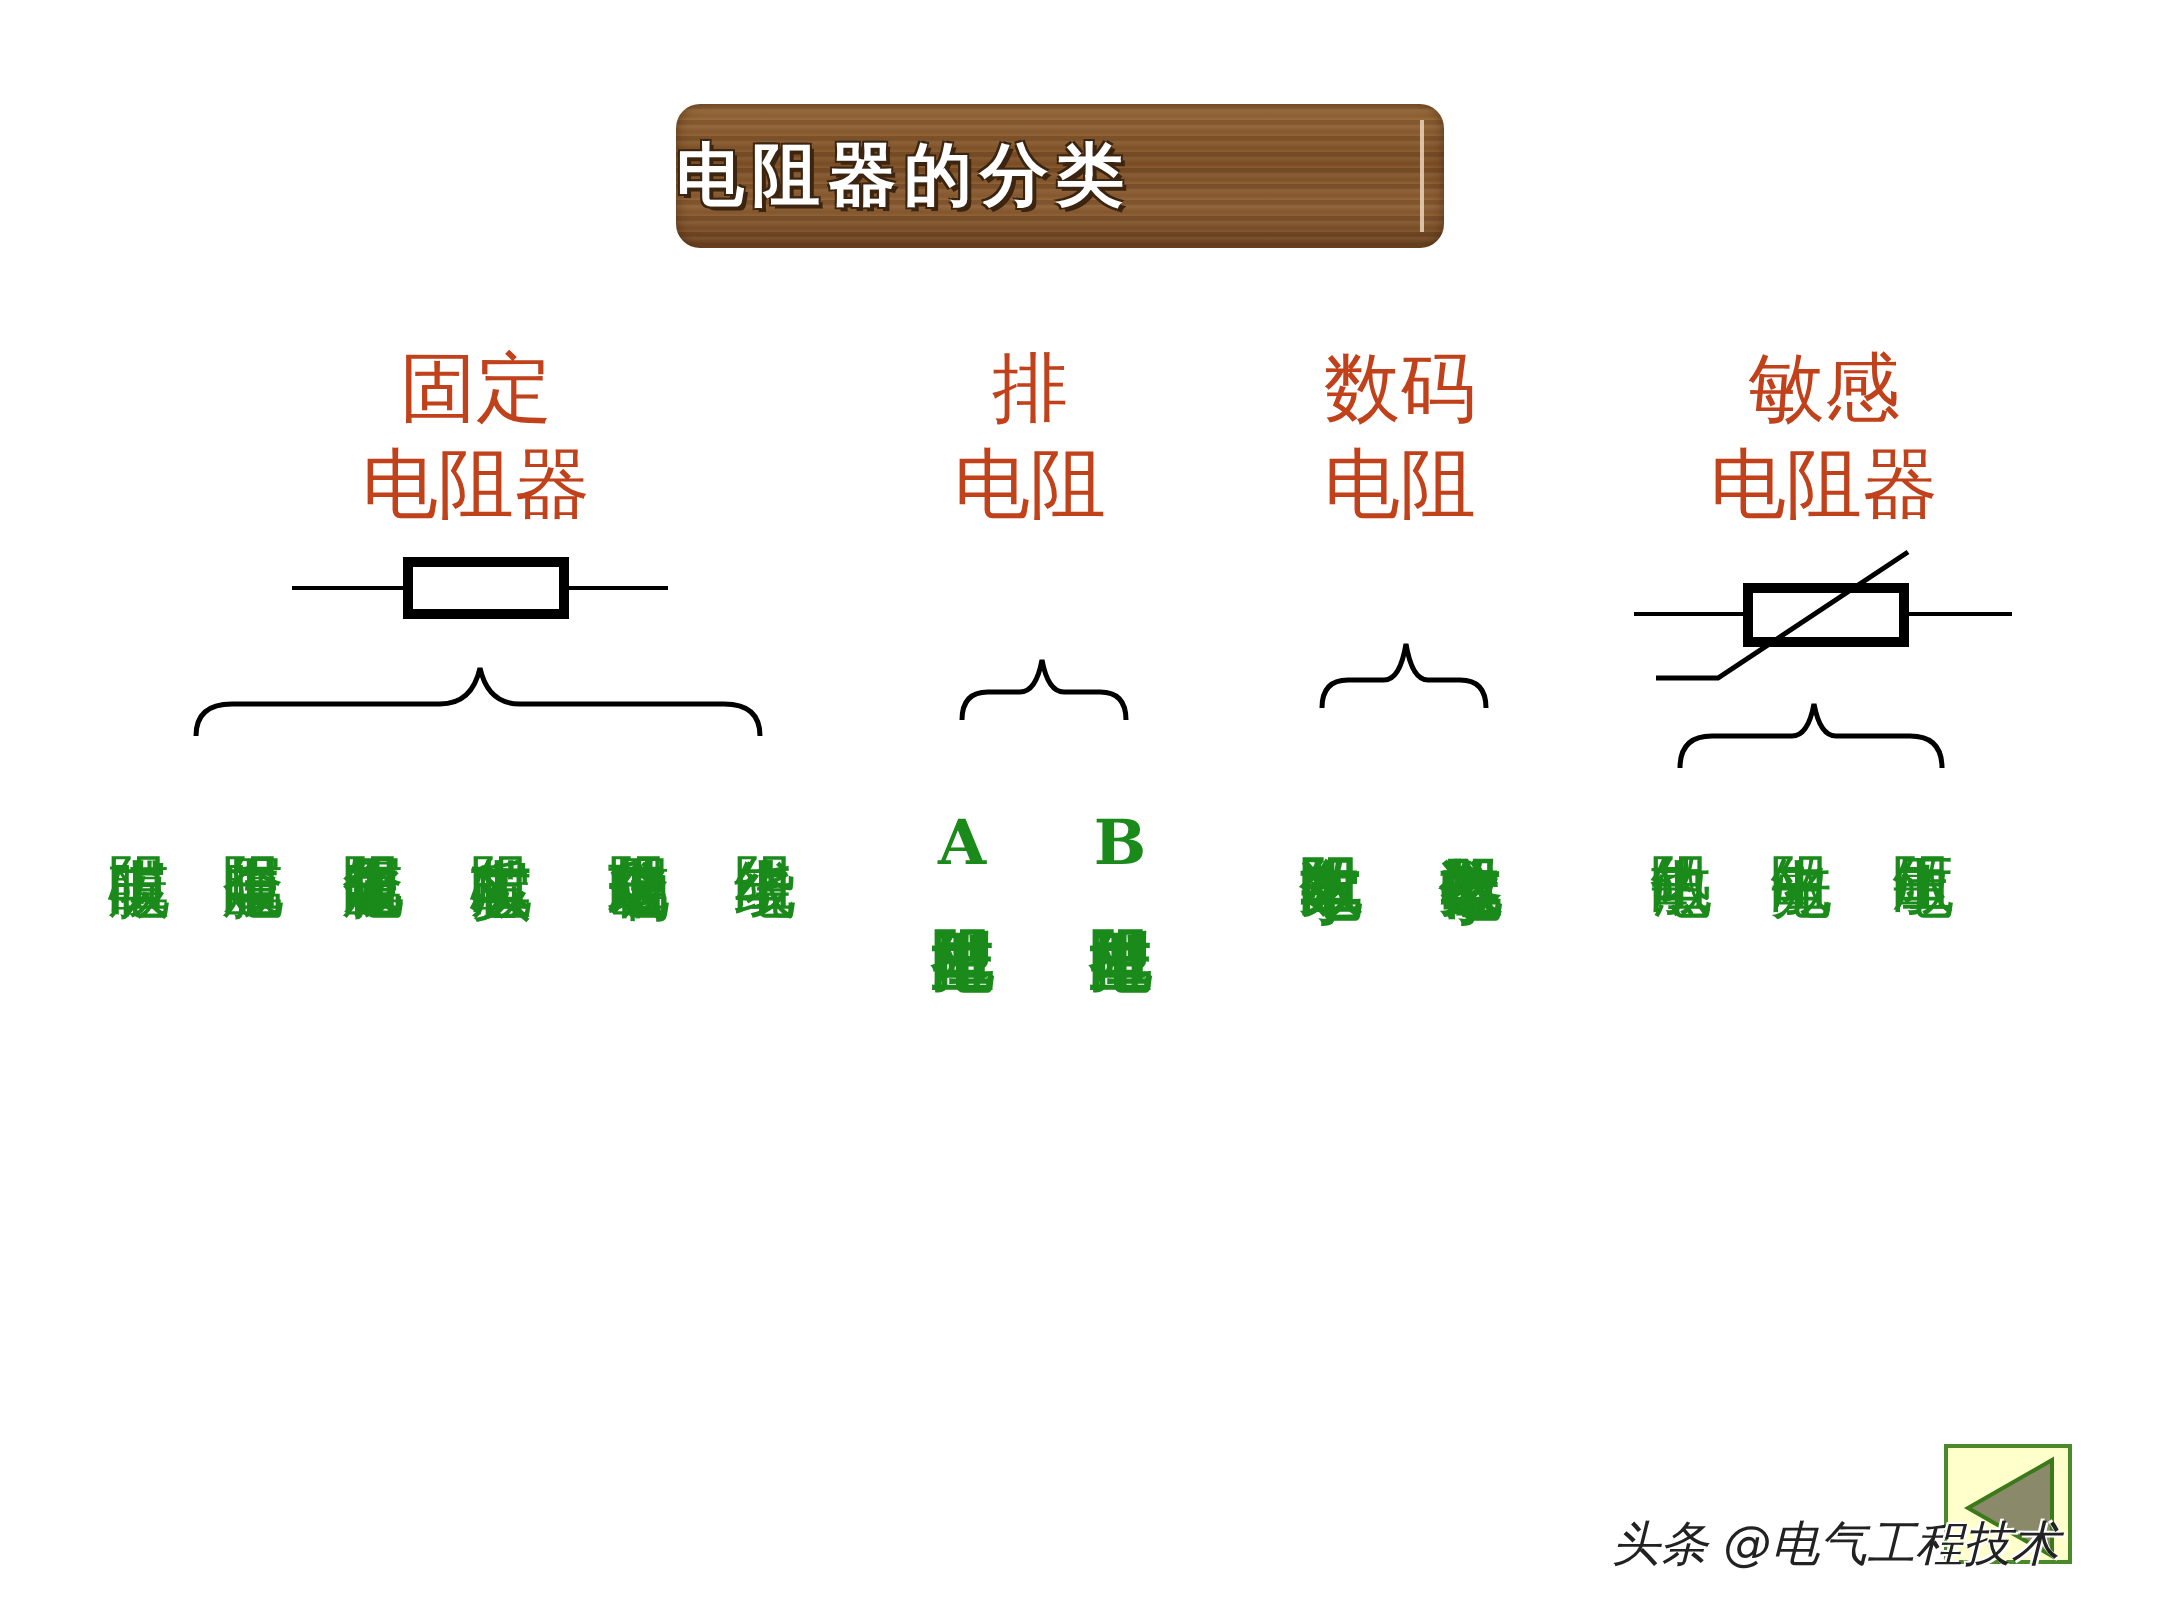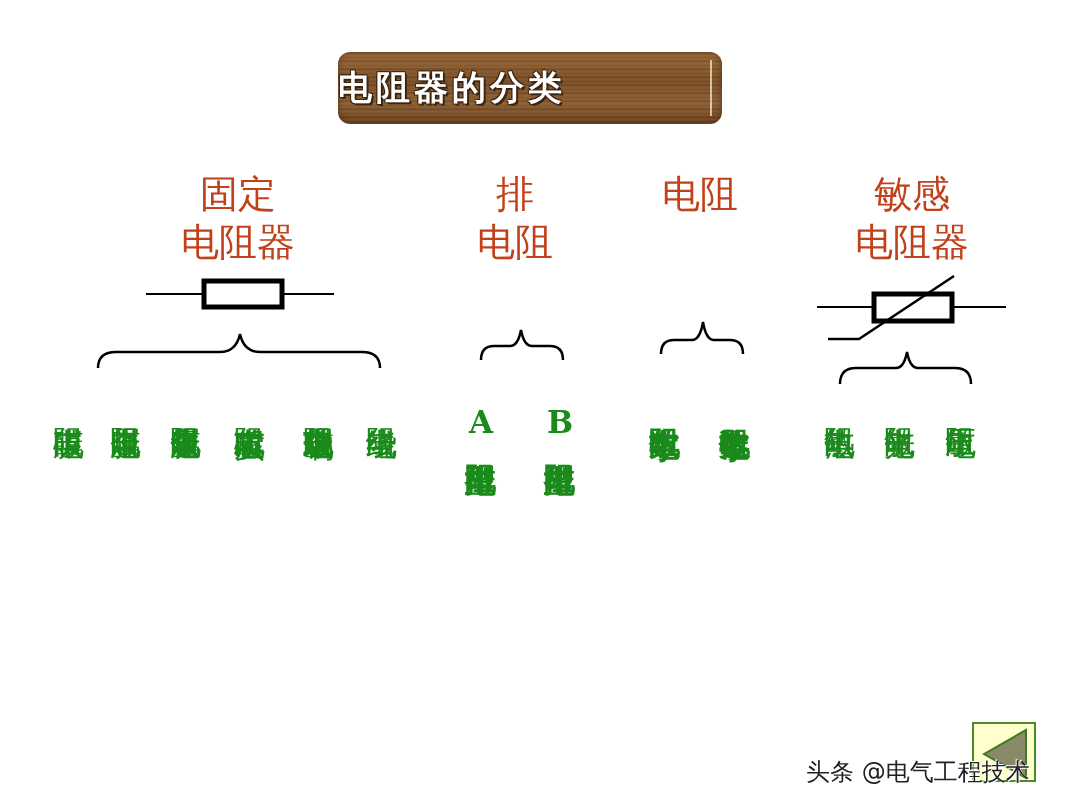--- a/index.html
+++ b/index.html
@@ -15,40 +15,41 @@
   .banner-edge { position:absolute; right:10px; top:8px; width:2px; height:56px; background:#f1dcc0; opacity:0.8; }
   .banner-title { color:#ffffff; font-family:"DejaVu Sans","Liberation Sans",sans-serif; font-weight:bold;
     font-size:34px; letter-spacing:4px;
     text-shadow: 2px 2px 0 #3b2410, -1px -1px 0 #3b2410, 1px -1px 0 #3b2410, -1px 1px 0 #3b2410; }
   .cat-title { position:absolute; color:#c0411a; font-size:38px; line-height:48px; text-align:center; white-space:nowrap; }
   .sub { position:absolute; color:#1a8a1a; font-size:31px; line-height:34px; width:36px; text-align:center;
          writing-mode:vertical-rl; text-orientation:upright; letter-spacing:0; }
   .sub.bold { font-weight:bold; }
   svg { position:absolute; left:0; top:0; }
   .footer { position:absolute; left:806px; top:756px; font-family:"DejaVu Sans","Liberation Sans",sans-serif;
-    font-size:24px; color:#222; text-shadow: 1px 1px 0 #fff, -1px -1px 0 #fff; }
+    font-size:24px; color:#222; text-shadow: 1px 1px 0 #fff, -1px -1px 0 #fff; font-style: italic; }
   .nav-btn { position:absolute; left:972px; top:722px; width:64px; height:60px; background:#ffffcc; border:2px solid #4a8a2a; box-sizing:border-box; }
 </style>
 </head>
 <body>
 
 <div class="banner">
   <span class="banner-title">电阻器的分类</span>
   <div class="banner-edge"></div>
 </div>
 
 <div class="cat-title" style="left:168px; top:170px; width:140px;">
   <div>固定</div>
   <div>电阻器</div>
 </div>
 <div class="cat-title" style="left:460px; top:170px; width:110px;">
   <div>排</div>
   <div>电阻</div>
 </div>
 <div class="cat-title" style="left:645px; top:170px; width:110px;">
+  <div>数码</div>
   <div>电阻</div>
 </div>
 <div class="cat-title" style="left:842px; top:170px; width:140px;">
   <div>敏感</div>
   <div>电阻器</div>
 </div>
 
 <svg width="1080" height="810">
 
   <g stroke="#000" fill="#fff">

